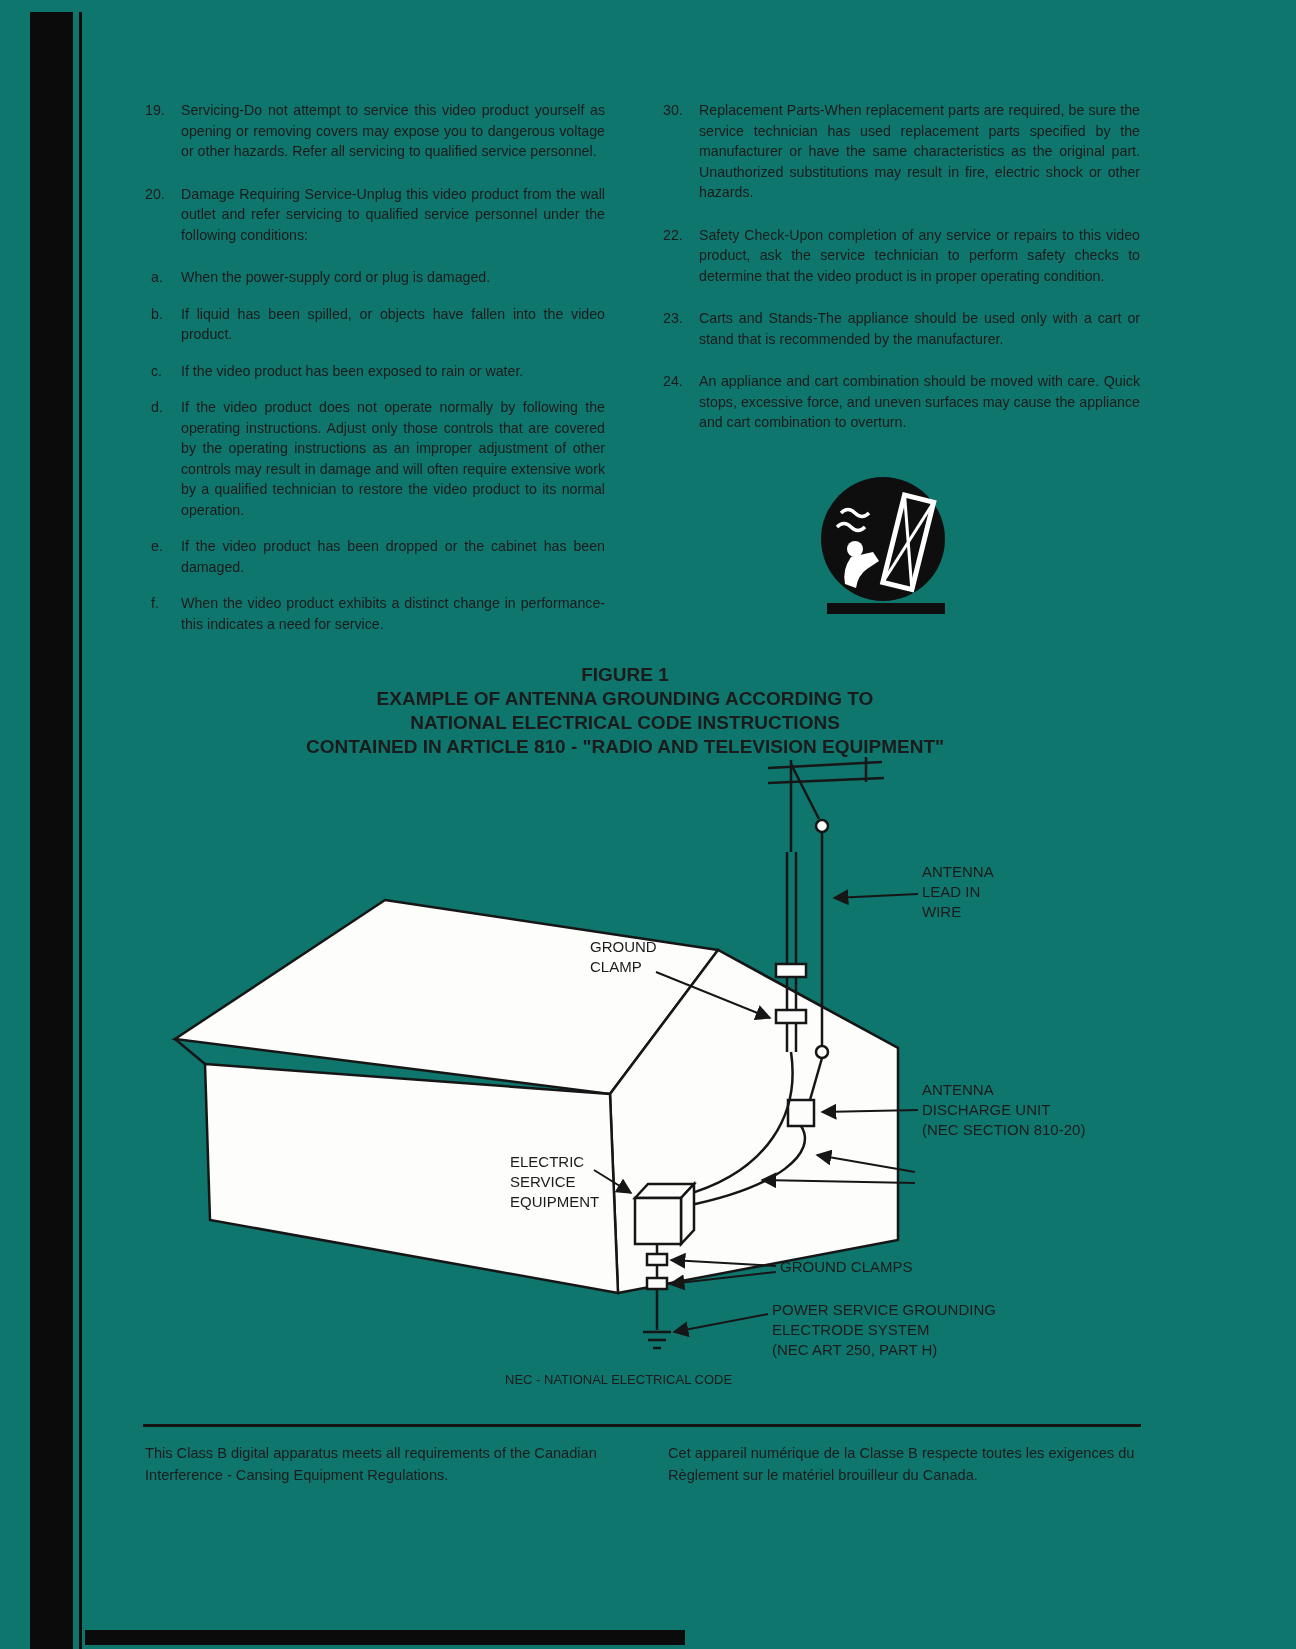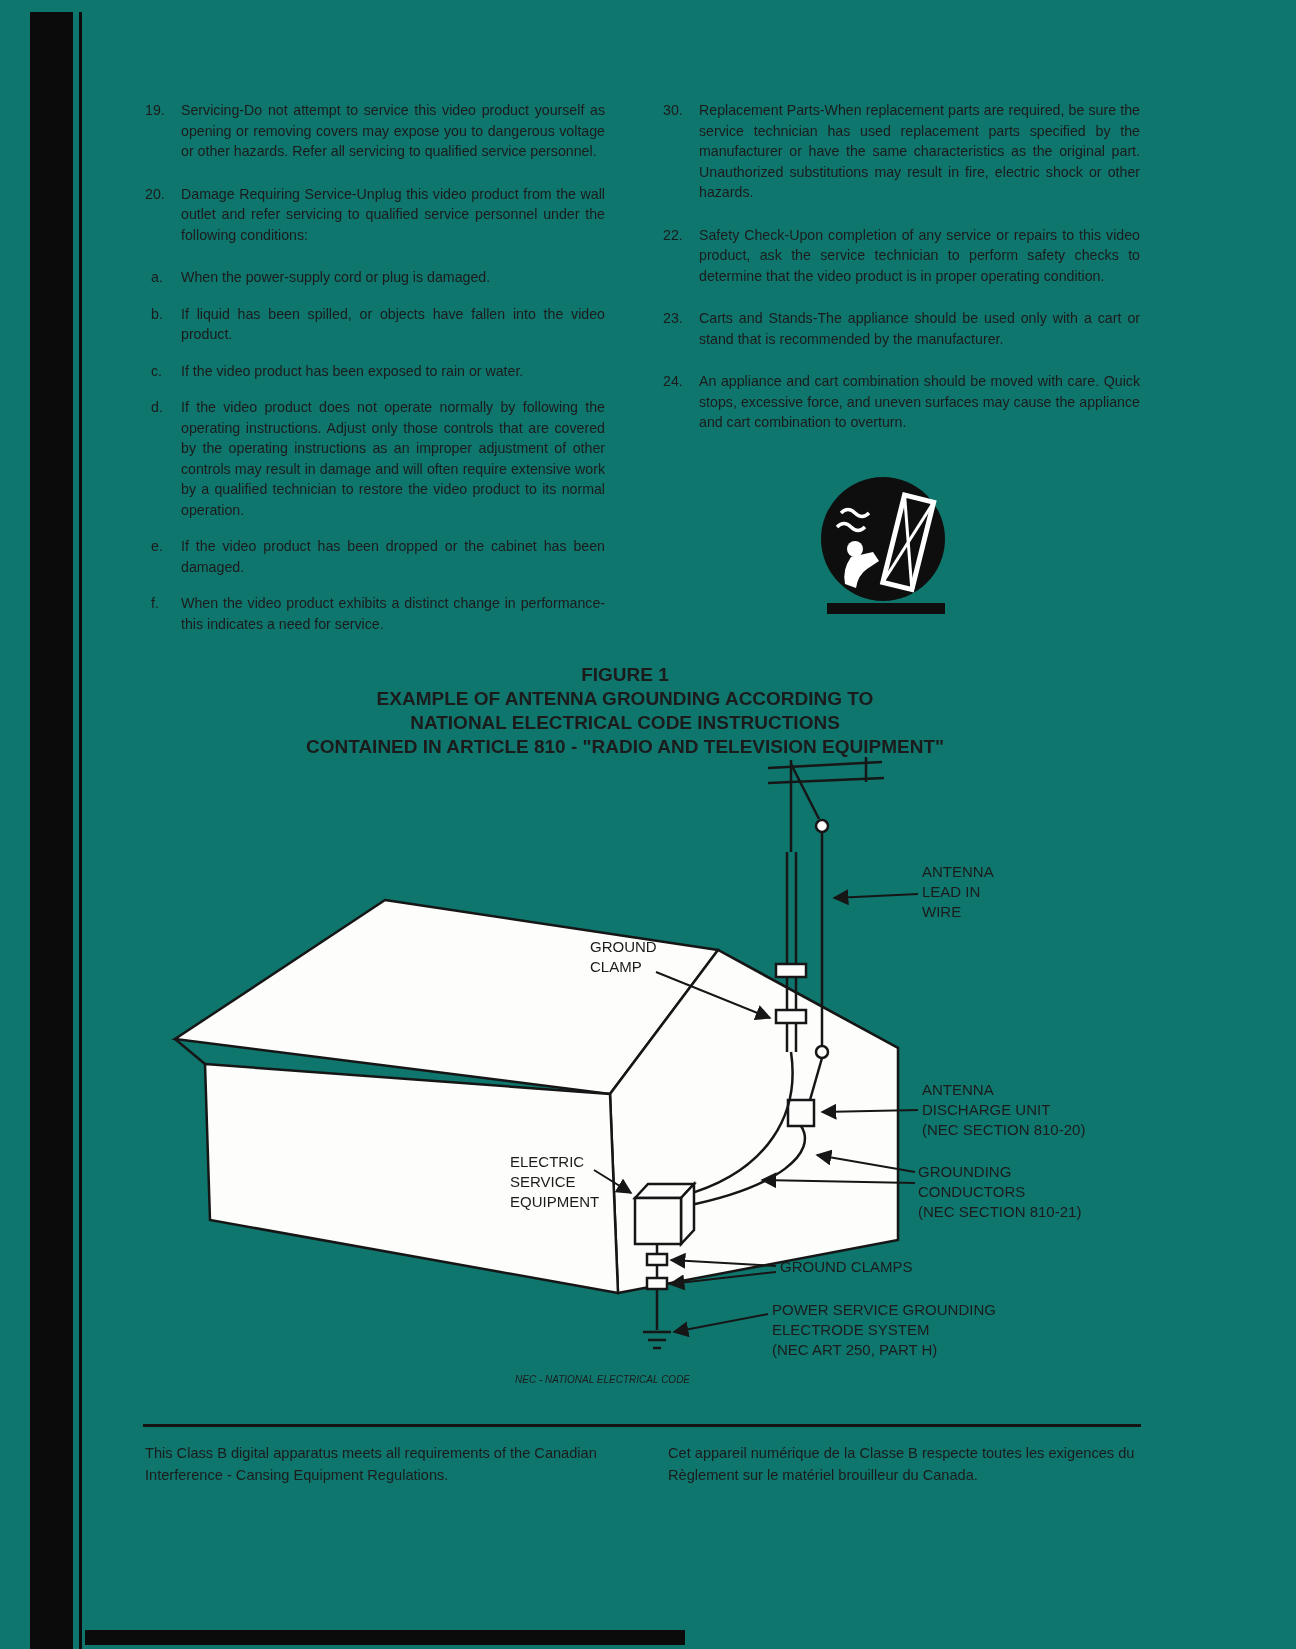--- a/index.html
+++ b/index.html
@@ -37,21 +37,21 @@
   .diagram{position:absolute;left:170px;top:752px;width:940px;height:660px;}
   .diagram svg{position:absolute;left:0;top:0;}
   .dlabel{position:absolute;font-size:15px;line-height:20px;white-space:pre-line;}
   .lbl-leadin{left:752px;top:110px;}
   .lbl-groundclamp{left:420px;top:185px;}
   .lbl-discharge{left:752px;top:328px;}
   .lbl-electric{left:340px;top:400px;}
   .lbl-conductors{left:748px;top:410px;}
   .lbl-clamps{left:610px;top:505px;}
   .lbl-power{left:602px;top:548px;}
-  .lbl-nec{left:345px;top:618px;font-size:10px;font-style:italic;}
+  .lbl-nec{left:335px;top:618px;font-size:13px;}
 
   
   .footer-rule{position:absolute;left:143px;top:1424px;width:998px;height:3px;background:#141414;}
   .footer-text{position:absolute;top:1442px;font-size:14.6px;line-height:22px;}
   .footer-en{left:145px;width:485px;}
   .footer-fr{left:668px;width:478px;}
 </style>
 </head>
 <body>
 
@@ -209,22 +209,20 @@
 LEAD IN
 WIRE</div>
     <div class="dlabel lbl-groundclamp">GROUND
 CLAMP</div>
     <div class="dlabel lbl-discharge">ANTENNA
 DISCHARGE UNIT
 (NEC SECTION 810-20)</div>
     <div class="dlabel lbl-electric">ELECTRIC
 SERVICE
 EQUIPMENT</div>
-    <div class="dlabel lbl-conductors">GROUNDING CONDUCTORS
-(NEC SECTION 810-21)</div>
     <div class="dlabel lbl-clamps">GROUND CLAMPS</div>
     <div class="dlabel lbl-power">POWER SERVICE GROUNDING
 ELECTRODE SYSTEM
 (NEC ART 250, PART H)</div>
     <div class="dlabel lbl-nec">NEC - NATIONAL ELECTRICAL CODE</div>
   </div>
 
   <div class="footer-rule"></div>
   <div class="footer-text footer-en">This Class B digital apparatus meets all requirements of the Canadian Interference - Cansing Equipment Regulations.</div>
   <div class="footer-text footer-fr">Cet appareil numérique de la Classe B respecte toutes les exigences du Règlement sur le matériel brouilleur du Canada.</div>

